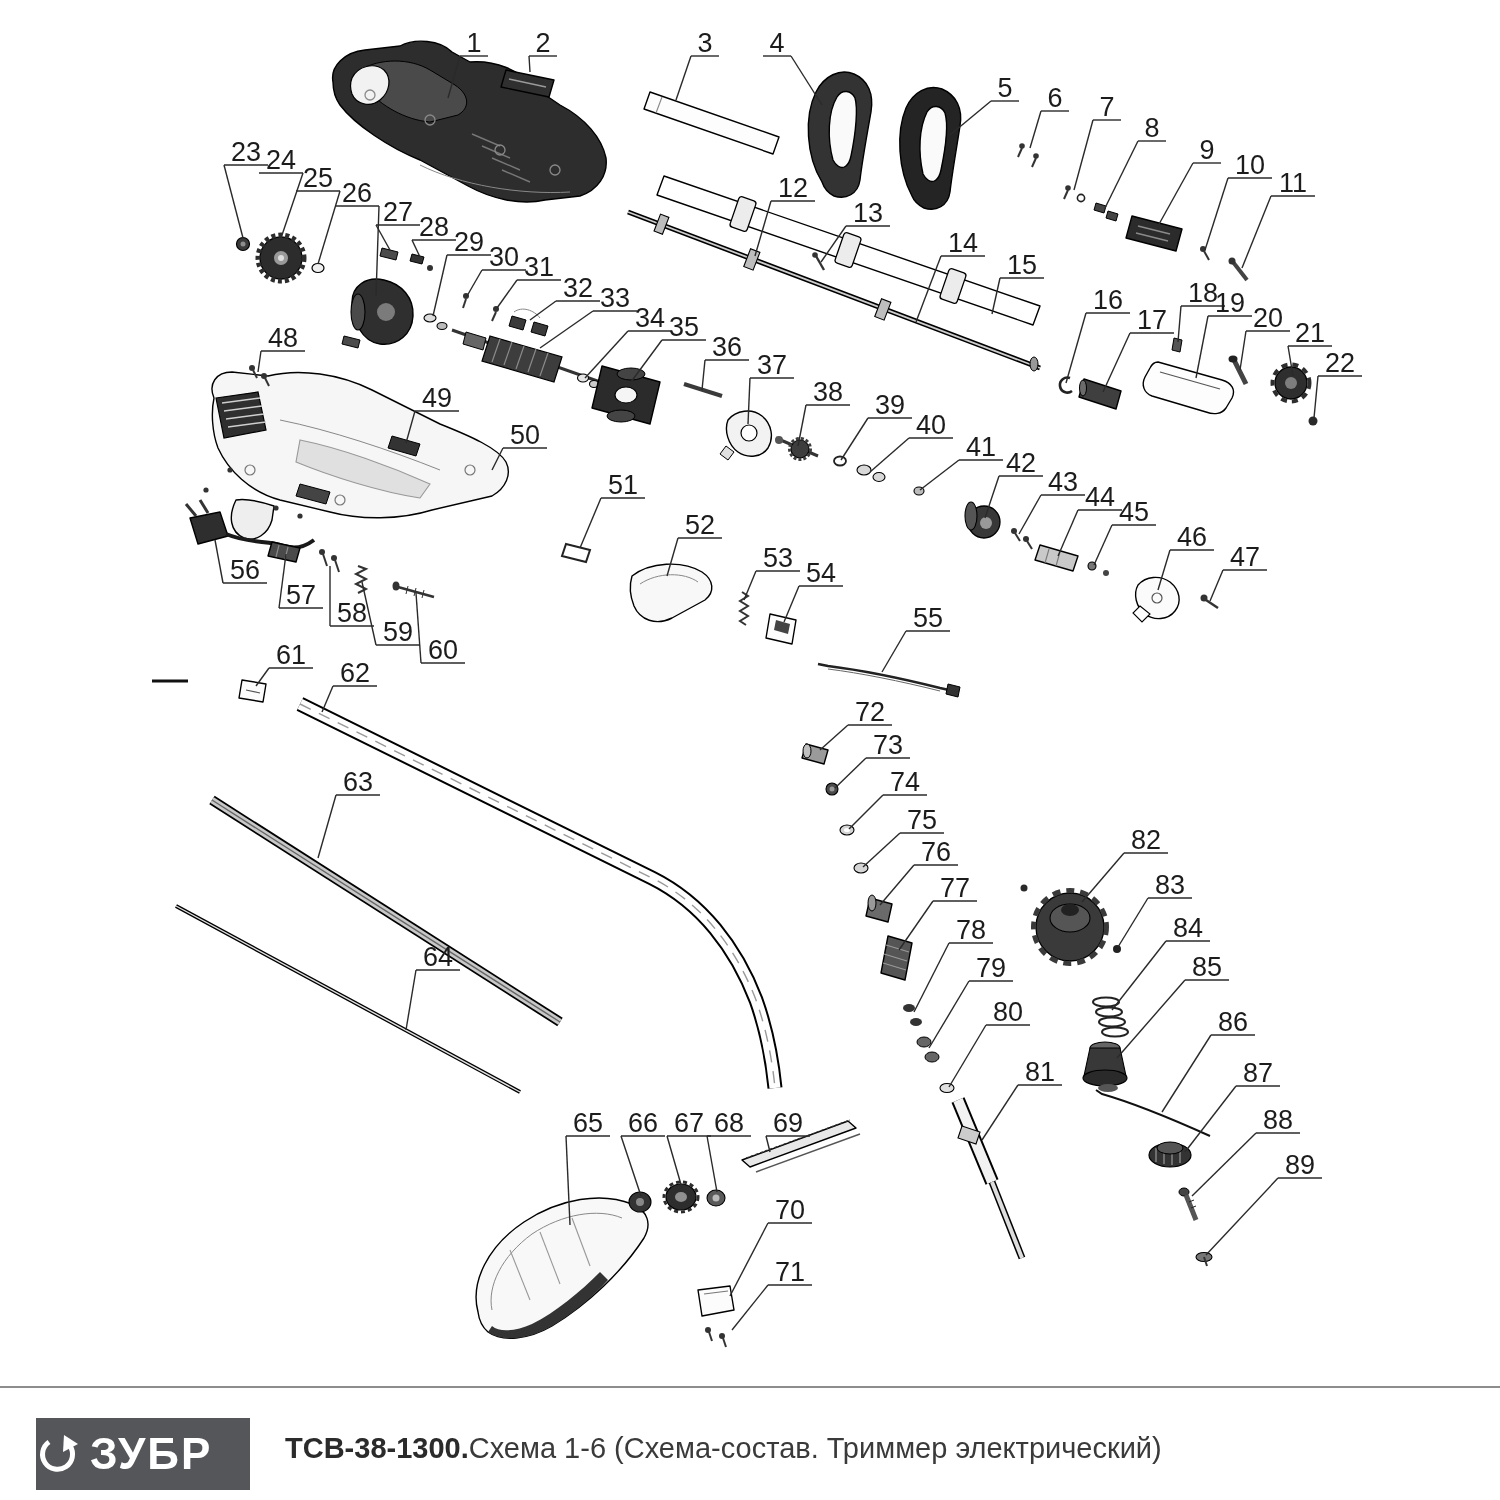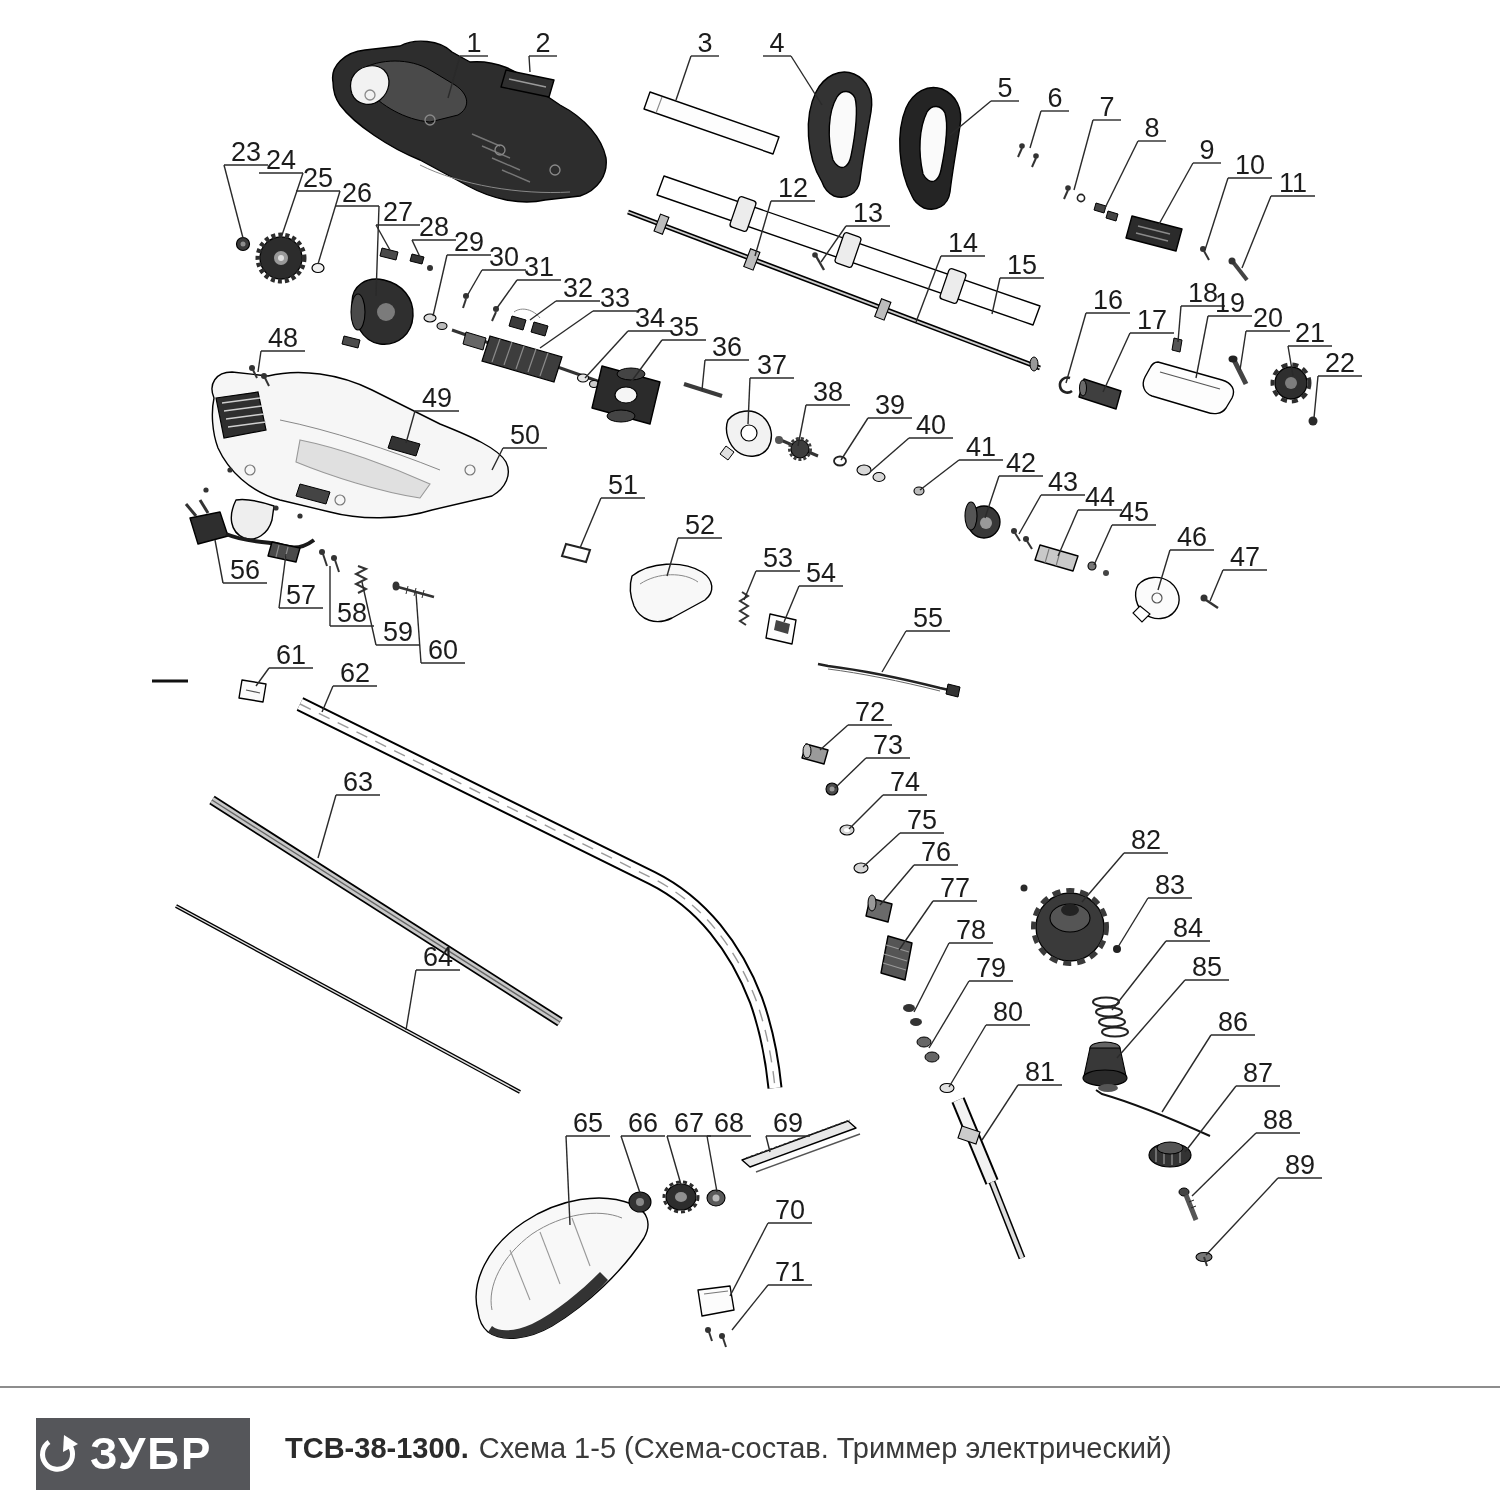--- a/index.html
+++ b/index.html
@@ -13,21 +13,21 @@
   .outline{stroke:#000;stroke-width:1.4;stroke-linejoin:round;}
   .thin{stroke:#888;stroke-width:1;fill:none;}
   .footer{position:absolute;left:0;top:1386px;width:1500px;height:114px;background:#fff;}
   .footer-rule{position:absolute;left:0;top:0;width:1500px;height:2px;background:#8d8d8d;}
   .logo{
     position:absolute;left:36px;top:32px;width:214px;height:72px;background:#55565a;
     display:flex;align-items:center;gap:10px;
   }
   .logo-text{color:#ffffff;font-weight:bold;font-size:44px;letter-spacing:2px;line-height:1;}
   .title{position:absolute;left:285px;top:46px;font-size:29px;color:#3a3a3a;white-space:nowrap;}
-  .title .model{font-weight:bold;color:#2b2b2b;margin-right:10px;}
+  .title .model{font-weight:bold;color:#2b2b2b;}
 </style>
 </head>
 <body>
 
 <svg id="diagram-svg" width="1500" height="1386" viewBox="0 0 1500 1386" xmlns="http://www.w3.org/2000/svg">
 
   <g>
     <path class="outline" fill="#2d2d2d" d="M333,82 C330,66 345,52 365,50 L400,46 C415,38 440,40 452,52 L470,62
       C495,60 520,70 535,88 L560,105 C585,118 602,138 606,158 C608,175 598,190 580,196 L545,200
       C520,206 490,198 468,186 L420,160 C390,148 355,125 340,105 C335,98 333,90 333,82 Z"></path>
@@ -653,15 +653,15 @@
 <div class="footer">
   <div class="footer-rule"></div>
   <div class="logo">
     <svg width="44" height="44" viewBox="0 0 44 44">
       <path d="M13,10 A15,15 0 1 0 34,14" fill="none" stroke="#ffffff" stroke-width="5"></path>
       <polygon points="28,3 42,12 27,20" fill="#ffffff"></polygon>
     </svg>
     <span class="logo-text">ЗУБР</span>
   </div>
   <div class="title">
-    <span class="model">ТСВ-38-1300.</span><span>Схема 1-5 (Схема-состав. Триммер электрический)</span>
+    <span class="model">ТСВ-38-1300.</span><span>Схема 1-6 (Схема-состав. Триммер электрический)</span>
   </div>
 </div>
 
 </body></html>

